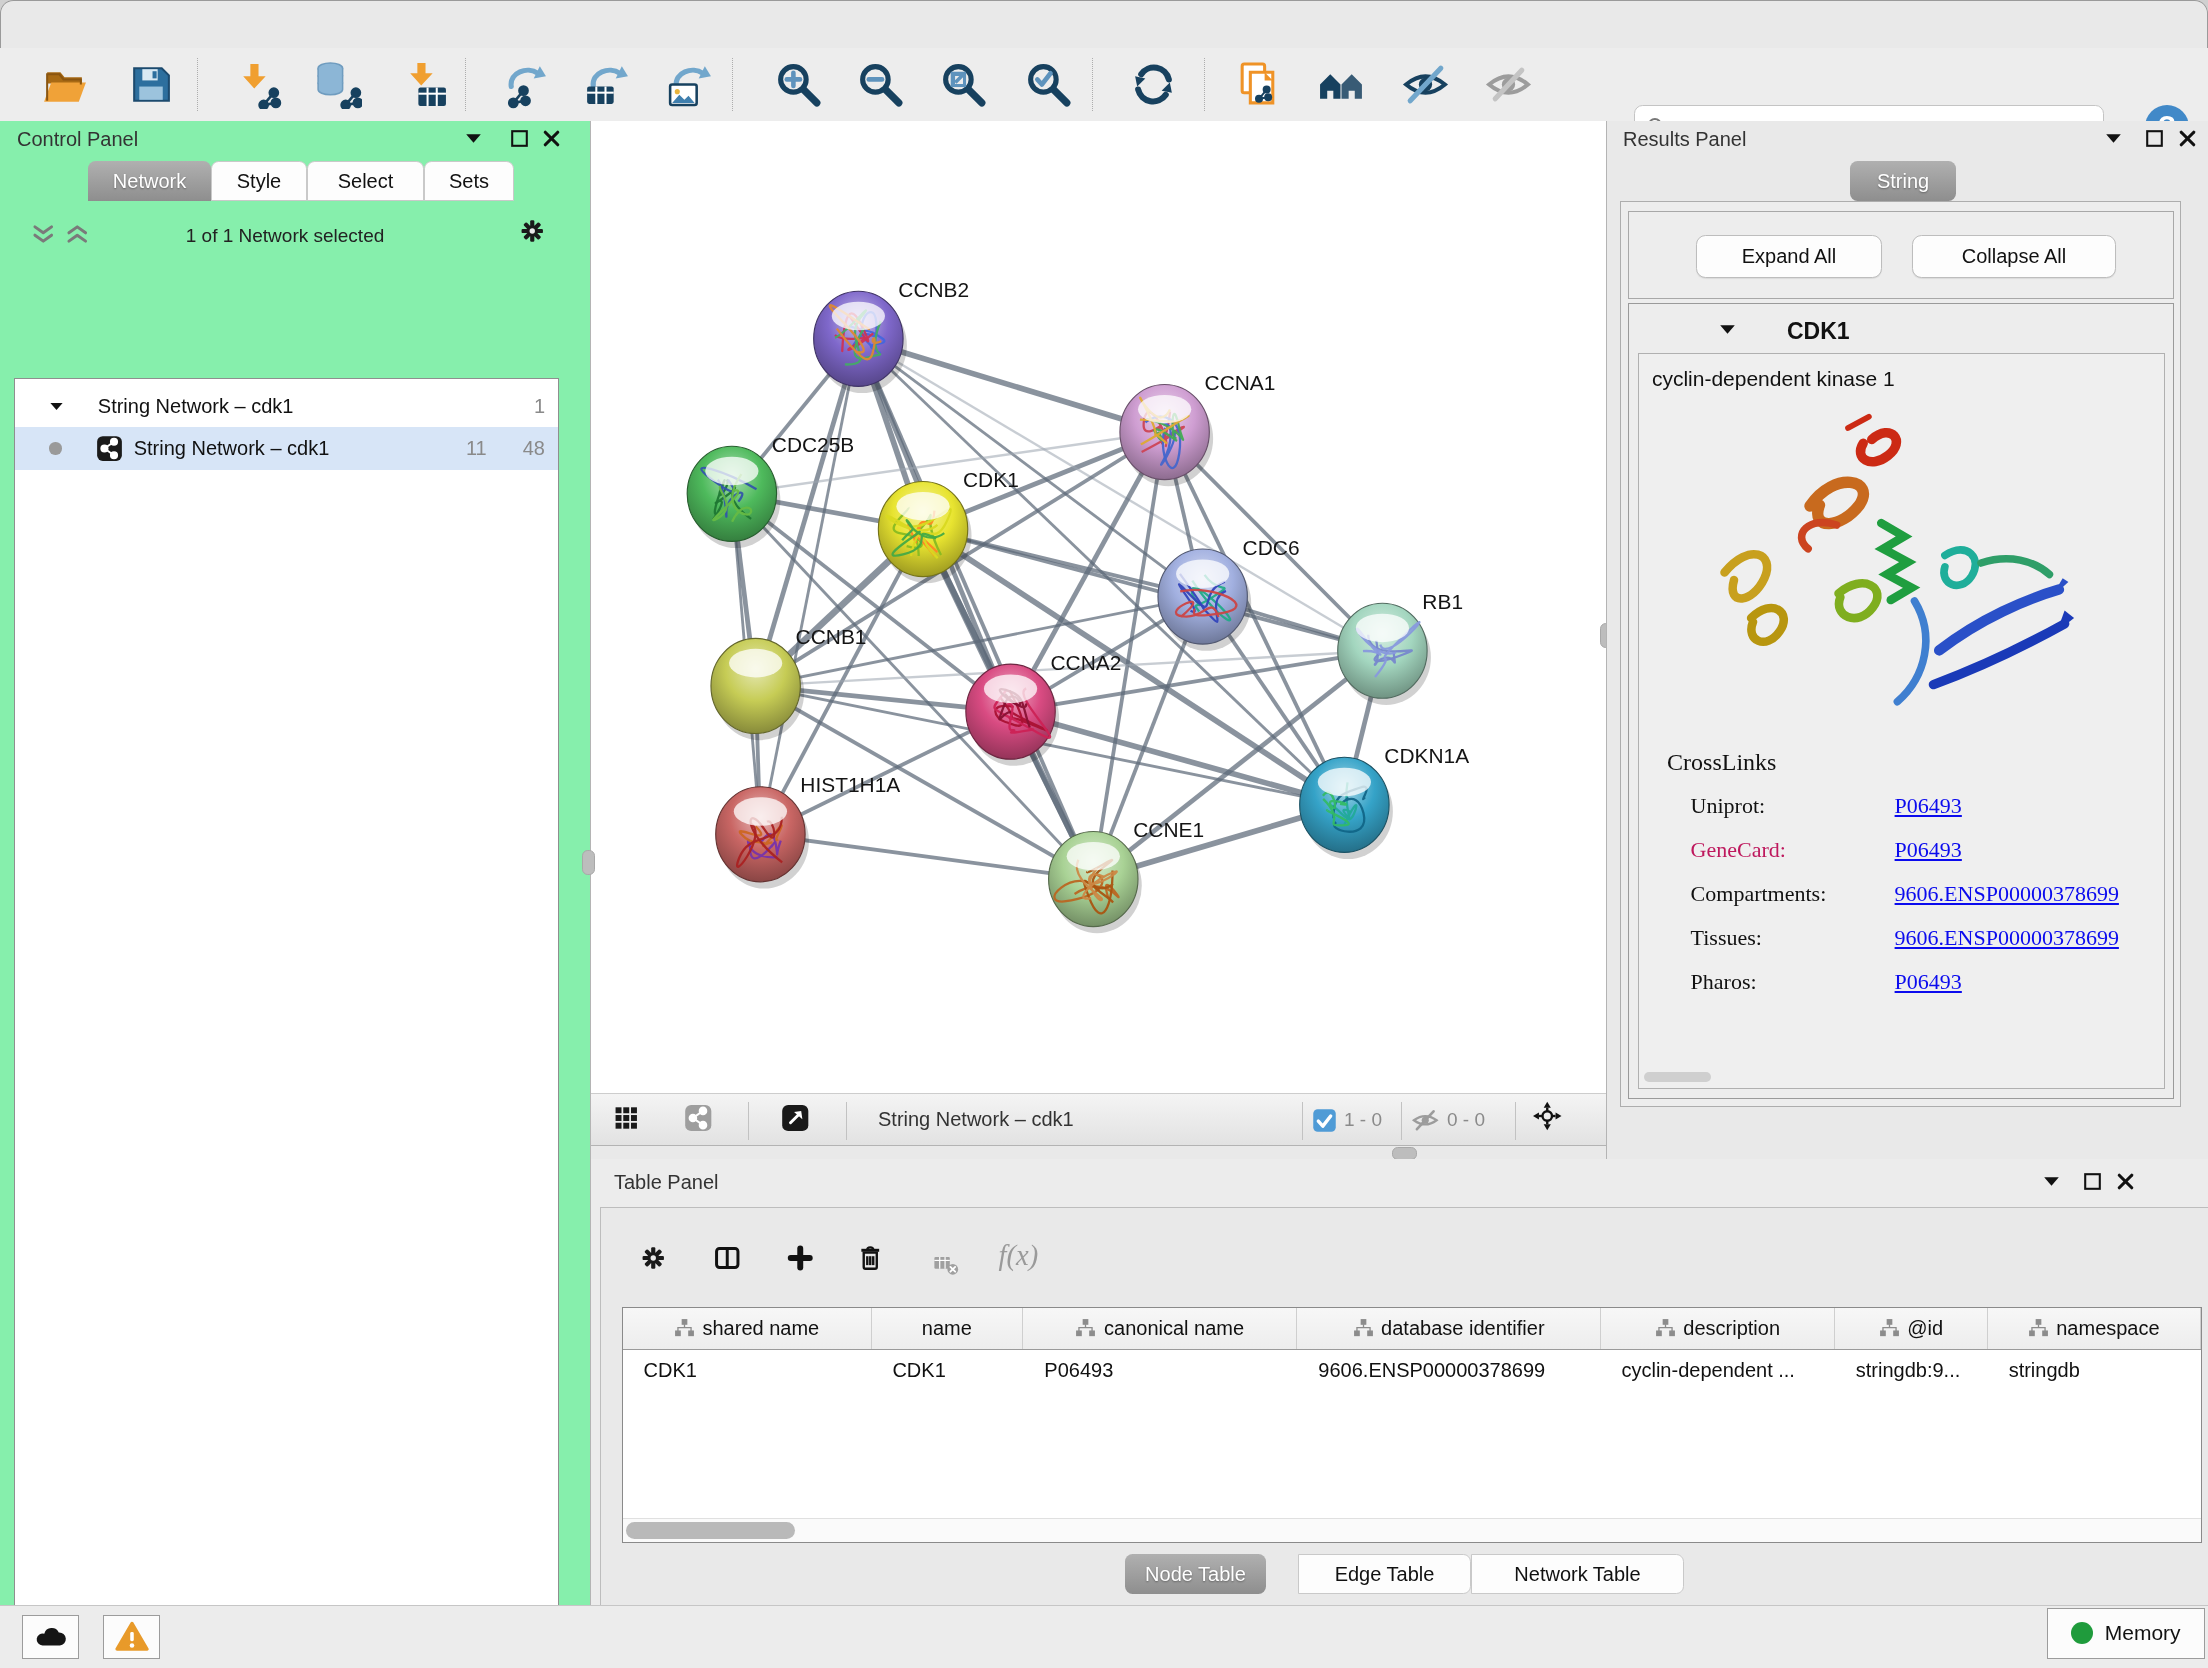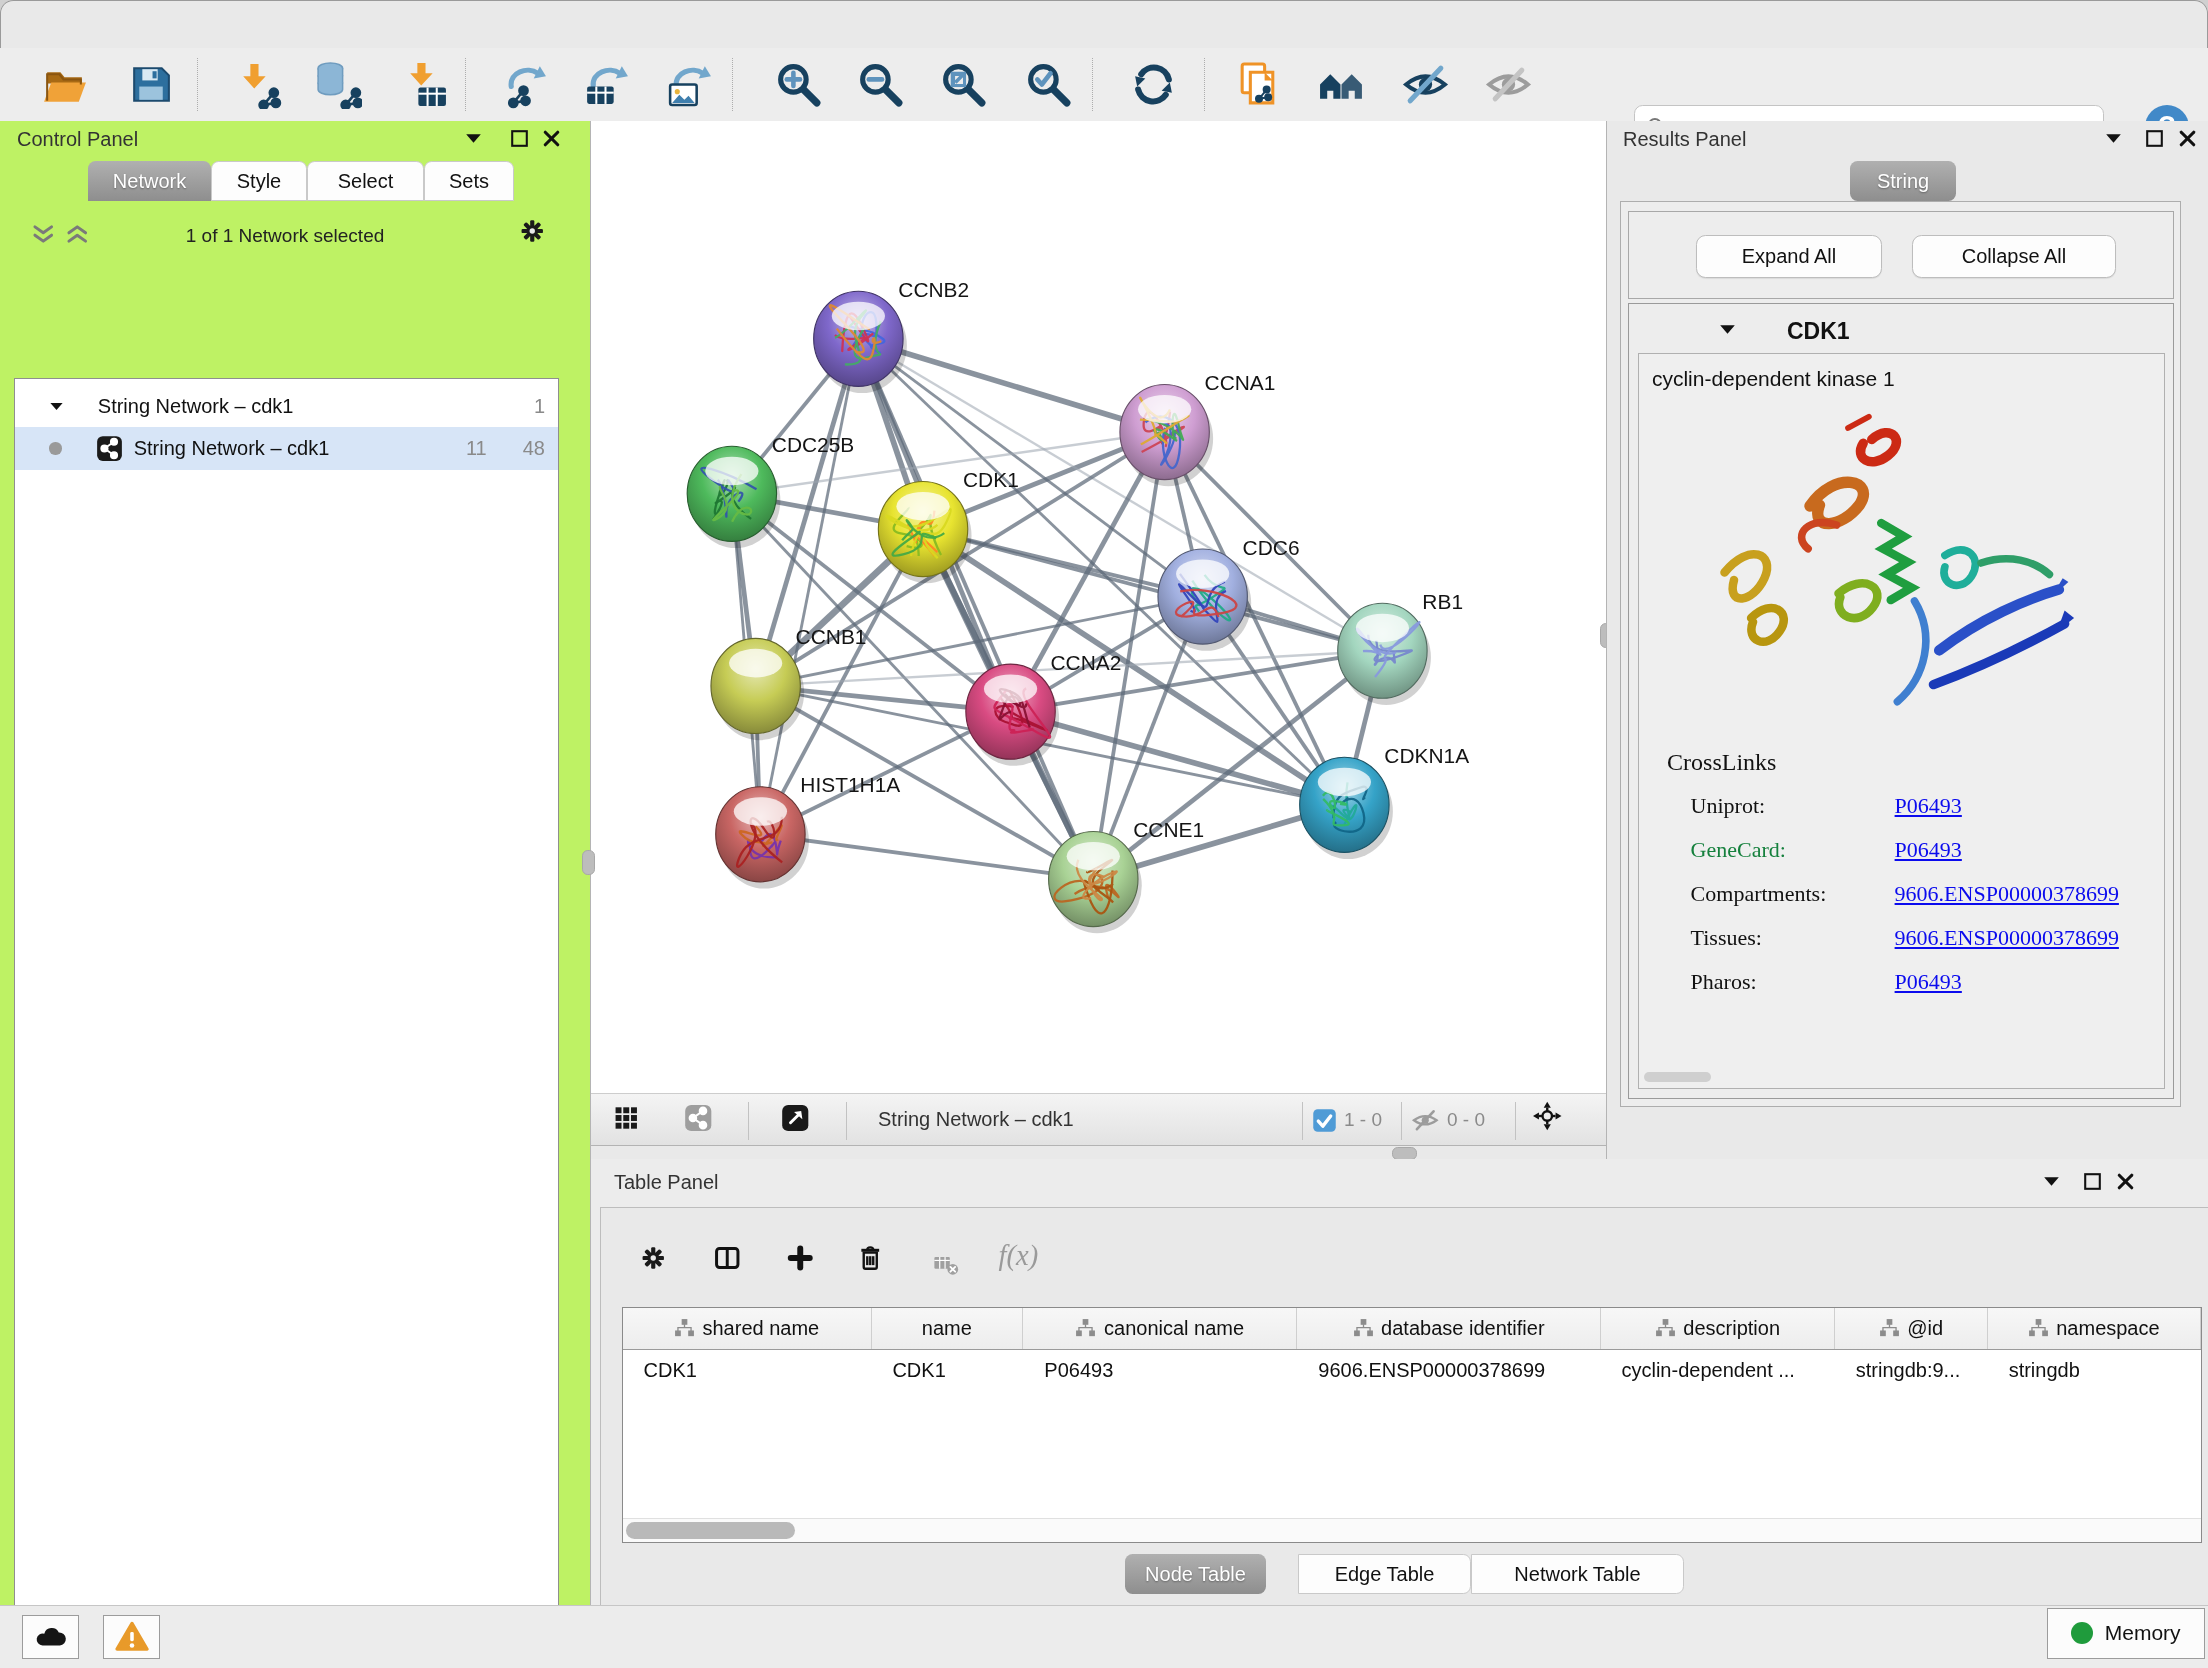--- a/index.html
+++ b/index.html
@@ -236,21 +236,21 @@
         </span>
   <input value="" style="">
 </div>
 <div class="abs" style="left:2143px;top:55px">
         <svg width="48" height="48" viewBox="0 0 48 48">
           <circle cx="24" cy="24" r="22" fill="#4189c8"></circle>
           <text x="24" y="33" font-size="30" font-weight="bold" fill="#fff" text-anchor="middle" font-family="Liberation Sans,sans-serif">?</text>
         </svg>
       </div>
     </div>
-    <div class="abs" style="left:0;top:121px;width:591px;height:1485px;background:#bef264;border-right:1px solid #b4b4b4;box-sizing:border-box">
+    <div class="abs" style="left:0;top:121px;width:591px;height:1485px;background:#86efac;border-right:1px solid #b4b4b4;box-sizing:border-box">
       <div class="abs panelhdr" style="left:17px;top:6.7px">Control Panel</div>
       <div class="abs hicon" style="left:459px;top:2.9px">
         <svg width="25" height="25" viewBox="0 0 48 48">
           <polygon points="10,16 38,16 24,32" fill="#111"></polygon>
         </svg>
       </div>
 <div class="abs hicon" style="left:505px;top:2.9px">
         <svg width="25" height="25" viewBox="0 0 48 48">
           <rect x="10" y="10" width="28" height="28" fill="none" stroke="#111" stroke-width="4"></rect>
         </svg>
@@ -710,21 +710,21 @@
         <polygon points="398,218 380,232 388,210" fill="#1a3ab8"></polygon>
       </svg>
     </div>
     <div class="abs serif" style="left:28.5px;top:395px;font-size:24px;font-weight:normal;color:#111">CrossLinks</div>
     <div id="crosslinks" class="abs" style="left:52px;top:430px;width:447px">
             <div style="display:flex;height:44px;align-items:center">
     <span class="serif" style="width:204px;font-size:22px;color:#111">Uniprot:</span>
     <span class="serif link" style="font-size:22px">P06493</span>
   </div>
             <div style="display:flex;height:44px;align-items:center">
-    <span class="serif" style="width:204px;font-size:22px;color:#15803d">GeneCard:</span>
+    <span class="serif" style="width:204px;font-size:22px;color:#be185d">GeneCard:</span>
     <span class="serif link" style="font-size:22px">P06493</span>
   </div>
             <div style="display:flex;height:44px;align-items:center">
     <span class="serif" style="width:204px;font-size:22px;color:#111">Compartments:</span>
     <span class="serif link" style="font-size:22px">9606.ENSP00000378699</span>
   </div>
             <div style="display:flex;height:44px;align-items:center">
     <span class="serif" style="width:204px;font-size:22px;color:#111">Tissues:</span>
     <span class="serif link" style="font-size:22px">9606.ENSP00000378699</span>
   </div>

